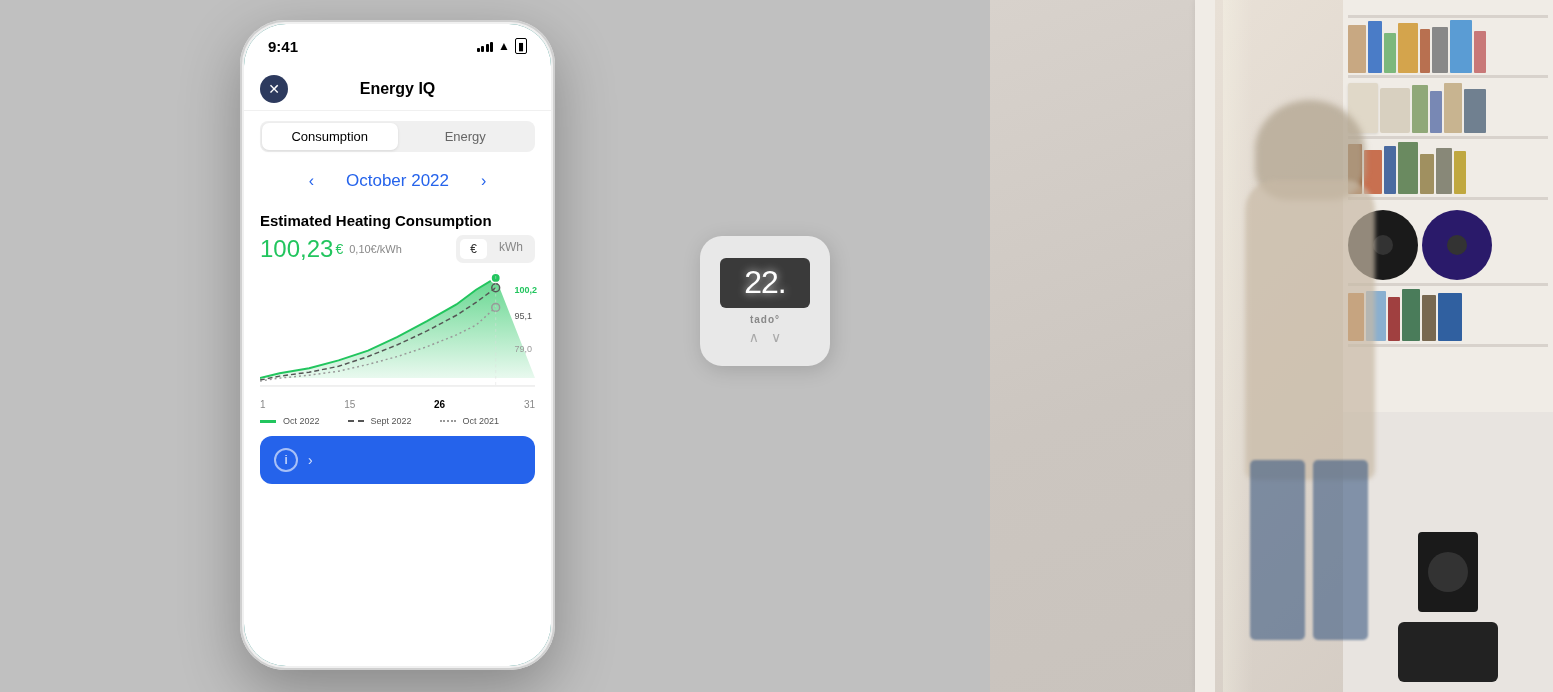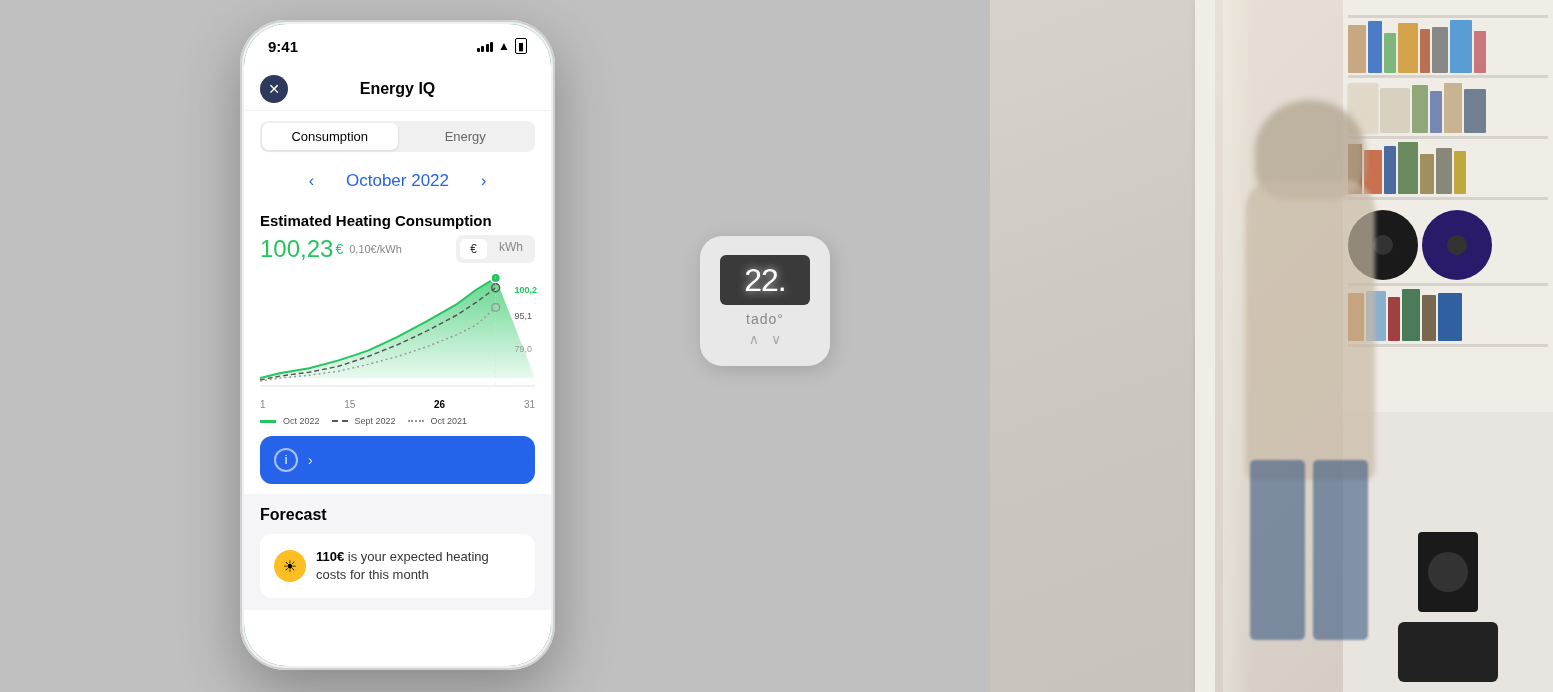--- a/index.html
+++ b/index.html
@@ -52,24 +52,25 @@
       text-shadow: 0 0 8px rgba(255,255,255,0.8);
       background: #3a3a3a;
       width: 90px;
       height: 50px;
       border-radius: 6px;
       display: flex;
       align-items: center;
       justify-content: center;
     }
     .thermostat-brand {
-      font-size: 14px;
+      font-size: 10px;
       color: #888;
       margin-top: 6px;
       letter-spacing: 1px;
+      font-weight: bold;
     }
     .thermostat-buttons {
       display: flex;
       gap: 12px;
       margin-top: 4px;
     }
     .thermo-btn {
       font-size: 14px;
       color: #aaa;
     }
@@ -539,21 +540,21 @@
               </div>
             </div>
 
             <div style="display:flex;justify-content:space-between;padding:0 0 2px 0;">
               <span style="font-size:10px;color:#888;">1</span>
               <span style="font-size:10px;color:#888;">15</span>
               <span style="font-size:10px;color:#000;font-weight:700;">26</span>
               <span style="font-size:10px;color:#888;">31</span>
             </div>
 
-            <div style="display:flex;gap:12px;margin-top:4px;margin-bottom:6px;">
+            <div style="display:flex;gap:28px;margin-top:4px;margin-bottom:6px;">
               <div class="legend-item">
                 <div style="width:16px;height:3px;background:#22c55e;"></div>
                 <span style="font-size:9px;color:#555;margin-left:3px;">Oct 2022</span>
               </div>
               <div class="legend-item">
                 <div style="width:16px;border-top:2px dashed #555;"></div>
                 <span style="font-size:9px;color:#555;margin-left:3px;">Sept 2022</span>
               </div>
               <div class="legend-item">
                 <div style="width:16px;border-top:2px dotted #999;"></div>
@@ -562,30 +563,18 @@
             </div>
           </div>
 
           <div class="info-banner">
             <div class="info-icon">
               <span>i</span>
             </div>
             <span class="info-arrow">›</span>
           </div>
 
-          <div class="forecast-section">
-            <div class="forecast-title">Forecast</div>
-            <div class="forecast-card">
-              <div class="forecast-icon">
-                <span style="font-size:16px;">☀</span>
-              </div>
-              <div class="forecast-text">
-                <span class="forecast-value">110€</span>
-                <span> is your expected heating costs for this month</span>
-              </div>
-            </div>
-          </div>
 
         </div>
       </div>
     </div>
   </div>
 </div>
 
 </body></html>

